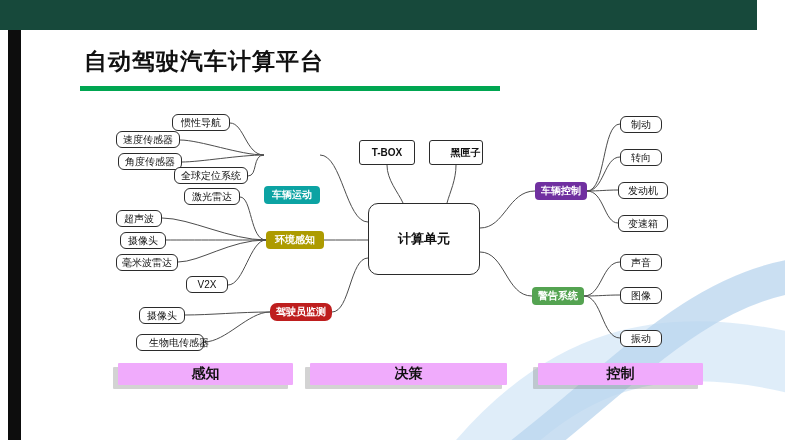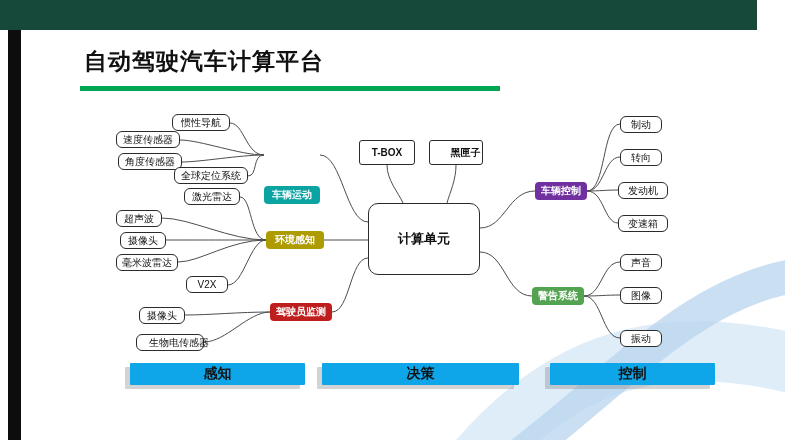--- a/index.html
+++ b/index.html
@@ -18,34 +18,34 @@
   .lines-svg { position:absolute; left:0; top:0; }
 
   .leaf { position:absolute; background:#fff; border:1px solid #2b2b2b; border-radius:6px;
           display:flex; align-items:center; justify-content:center;
           font-size:10px; font-weight:normal; color:#111; height:17px; white-space:nowrap; }
   .branch { position:absolute; color:#fff; border-radius:4px; height:18px;
             display:flex; align-items:center; justify-content:center;
             font-size:10px; font-weight:bold; white-space:nowrap; }
   .vm { background:#0CA3A3; }
   .ep { background:#AD9B00; }
-  .dm { background:#BE1E1E; }
+  .dm { background:#BE1E1E;border-radius:7px; }
   .vc { background:#7030A0; }
   .ws { background:#54A351; }
 
   .topbox { position:absolute; background:#fff; border:1px solid #2b2b2b; border-radius:3px; height:25px;
             display:flex; align-items:center; justify-content:center; font-size:10px; font-weight:bold; color:#111; }
   .root-box { position:absolute; left:368px; top:203px; width:112px; height:72px; background:#fff;
               border:1.5px solid #2b2b2b; border-radius:10px;
               display:flex; align-items:center; justify-content:center; font-size:13px; font-weight:bold; color:#111; }
 
-  .stage-bar { position:absolute; height:22px; background:#0ea5e9; border-radius:1px;
+  .stage-bar { position:absolute; height:22px; background:#f0abfc; border-radius:1px;
                display:flex; align-items:center; justify-content:center;
                font-size:14px; font-weight:800; color:#101010;
-               box-shadow:-5px 4px 0 rgba(130,130,130,0.35);margin-left:12px; }
+               box-shadow:-5px 4px 0 rgba(130,130,130,0.35); }
 
   .caption { position:absolute; left:0; top:403px; width:785px; text-align:center;
              font-size:17px; color:#111; font-weight:500; }
 </style>
 </head>
 <body>
 
 <div class="stage-wrap">
 
   <svg class="deco-svg" width="785" height="440" viewBox="0 0 785 440">

